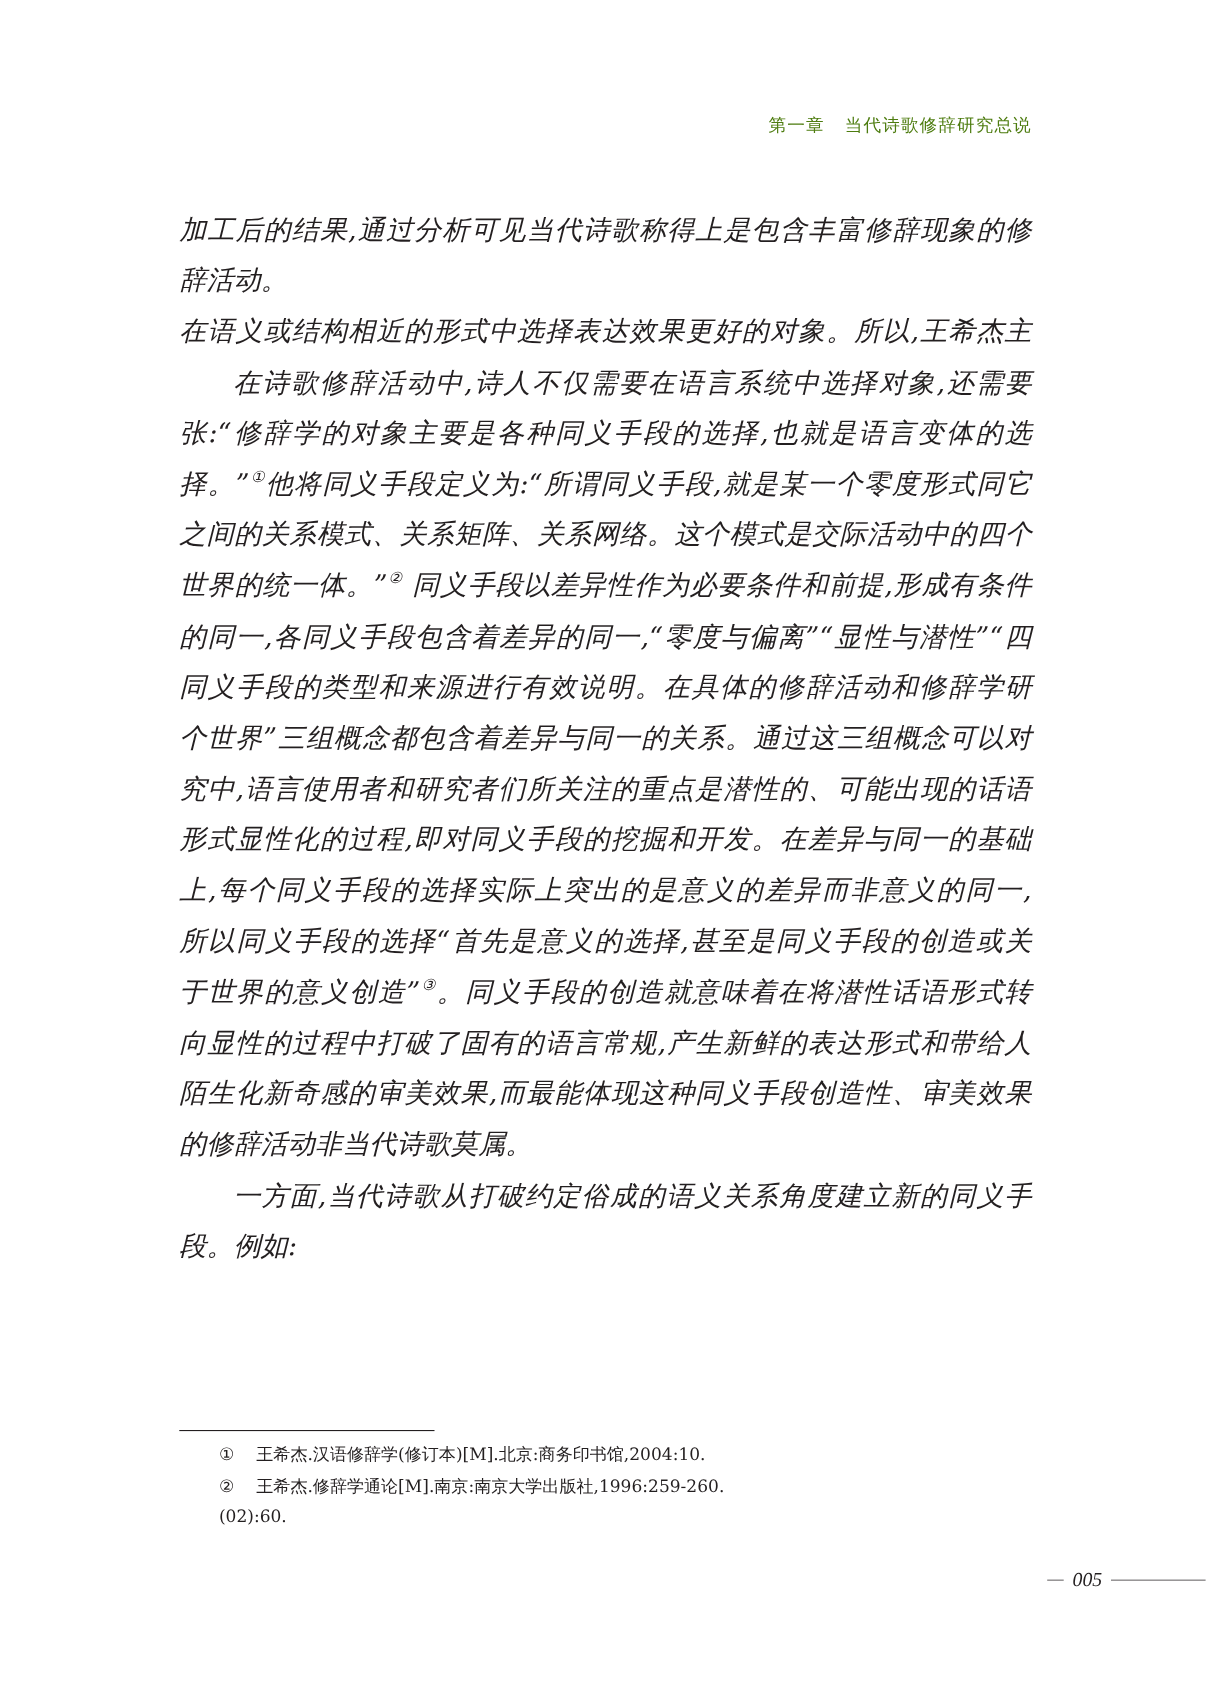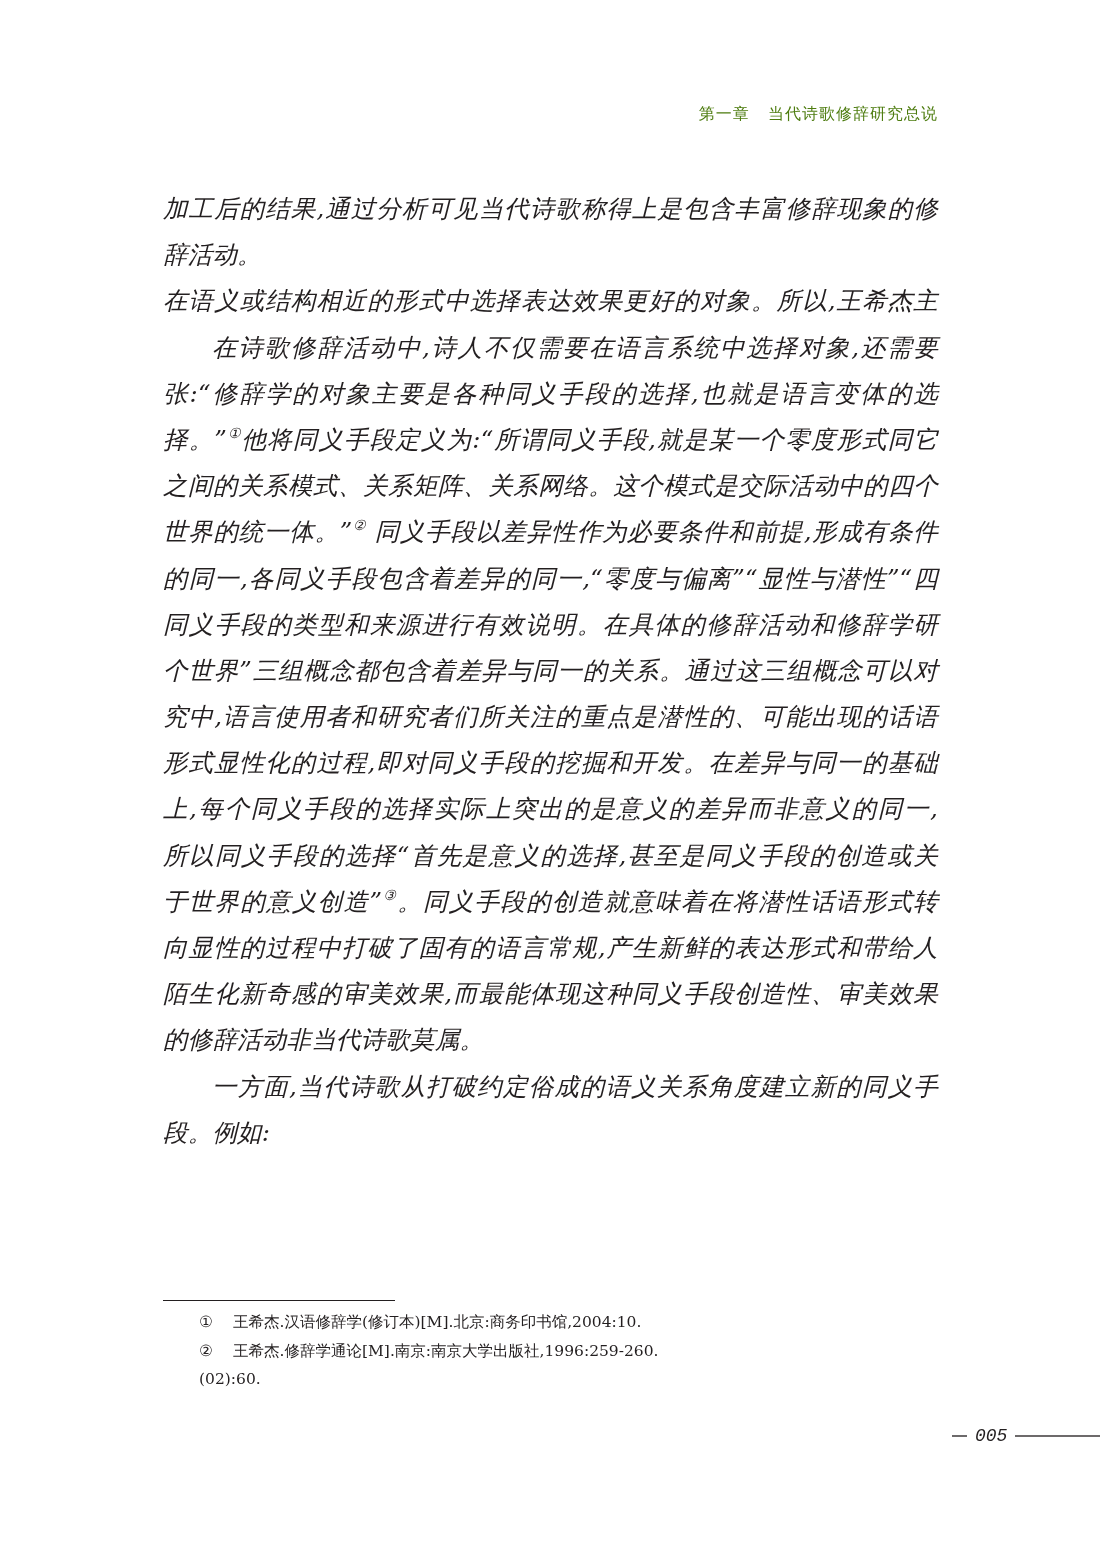--- a/index.html
+++ b/index.html
@@ -37,21 +37,21 @@
   }
   .fn-line { line-height: 28.5px; height: 28.5px; white-space: nowrap; }
   .fn-marker { display: inline-block; width: 34px; }
   .page-num {
     position: absolute; top: 1426px; left: 952px;
     display: flex; align-items: center;
   }
   .dash-short { width: 15px; height: 1.5px; background: #6d6a6b; margin-right: 8px; }
   .dash-long { width: 86px; height: 1.5px; background: #6d6a6b; margin-left: 8px; }
   .page-num-text {
-    font-family: Liberation Mono, monospace; font-style: italic;
+    font-family: Liberation Serif, serif; font-style: italic;
     font-size: 18px; color: #231f20;
   }
 </style>
 </head>
 <body>
 
 <div class="running-head"><span>第一章</span>   <span>当代诗歌修辞研究总说</span></div>
 
 <div class="body-text" id="body-text">
     <div class="line">加工后的结果,通过分析可见当代诗歌称得上是包含丰富修辞现象的修</div>

